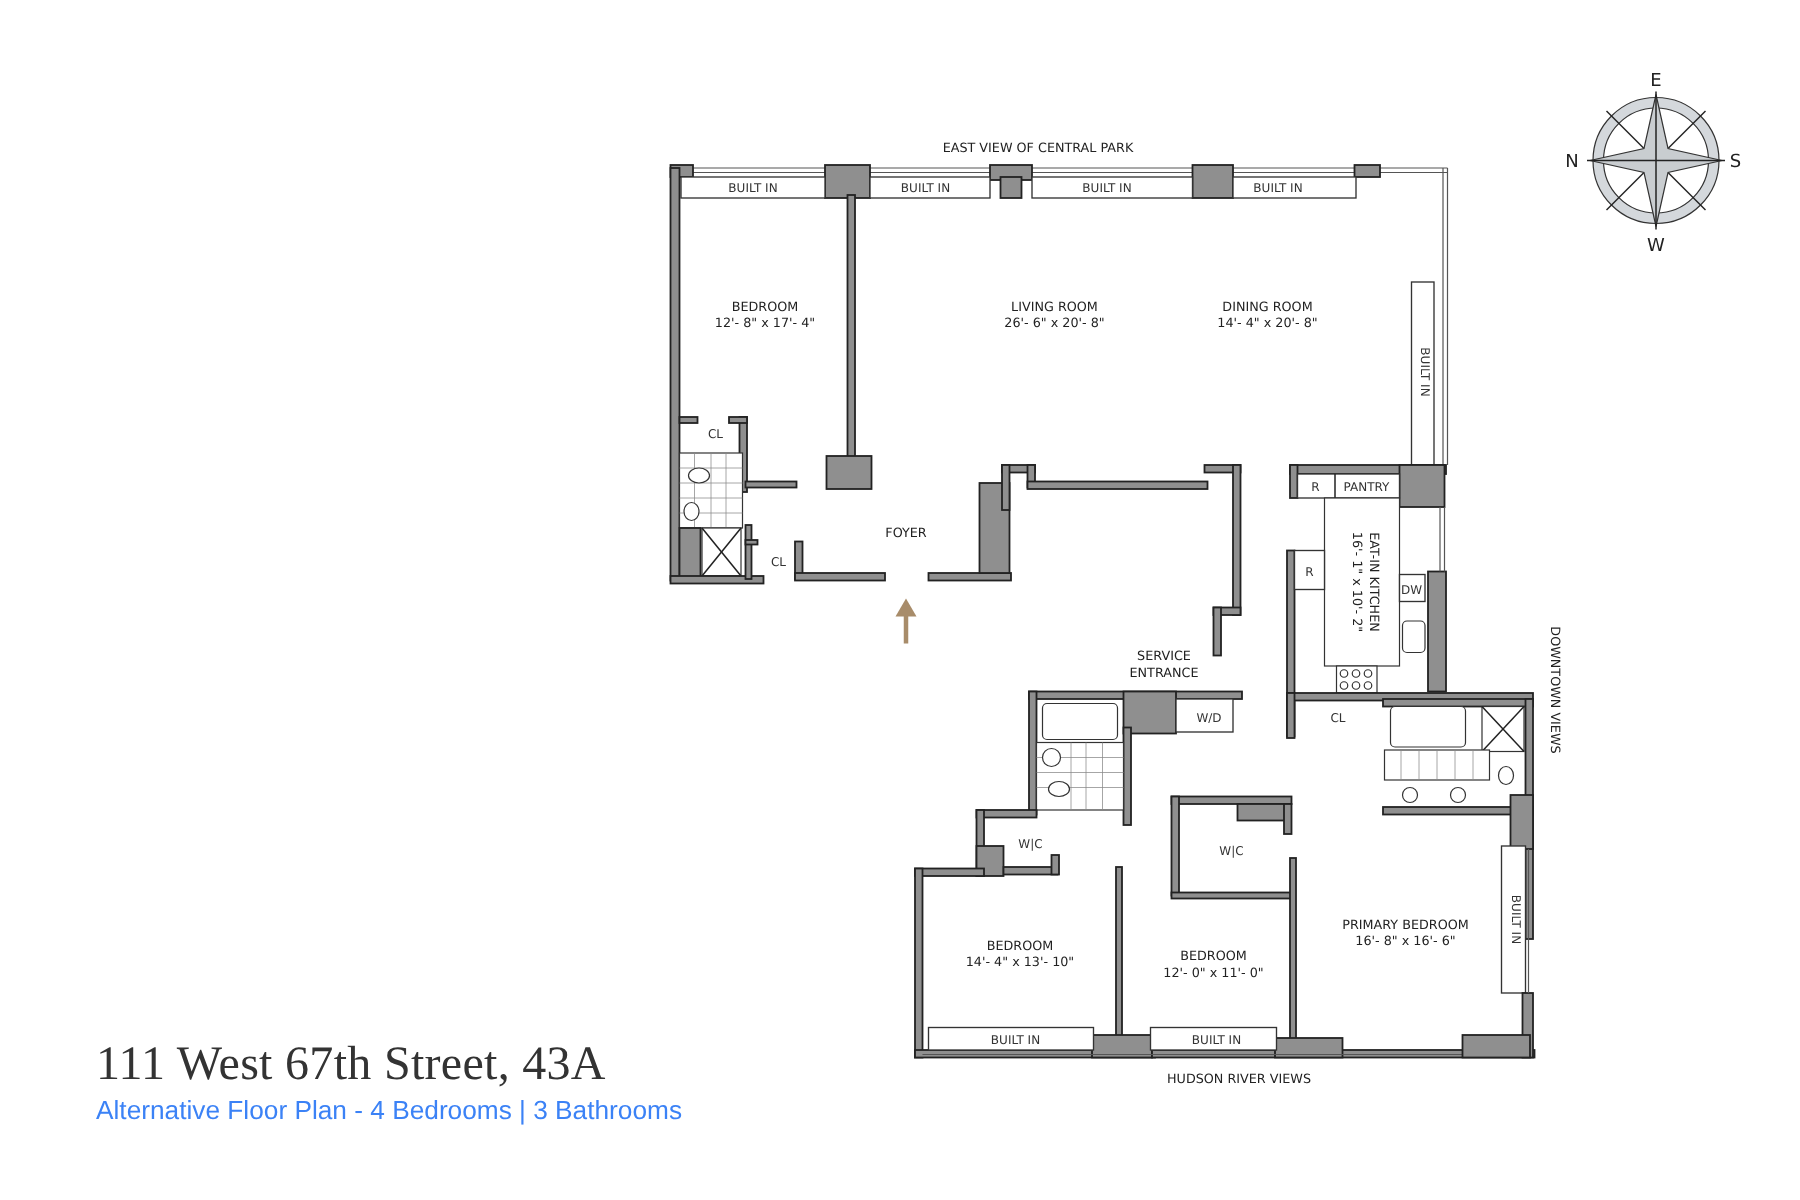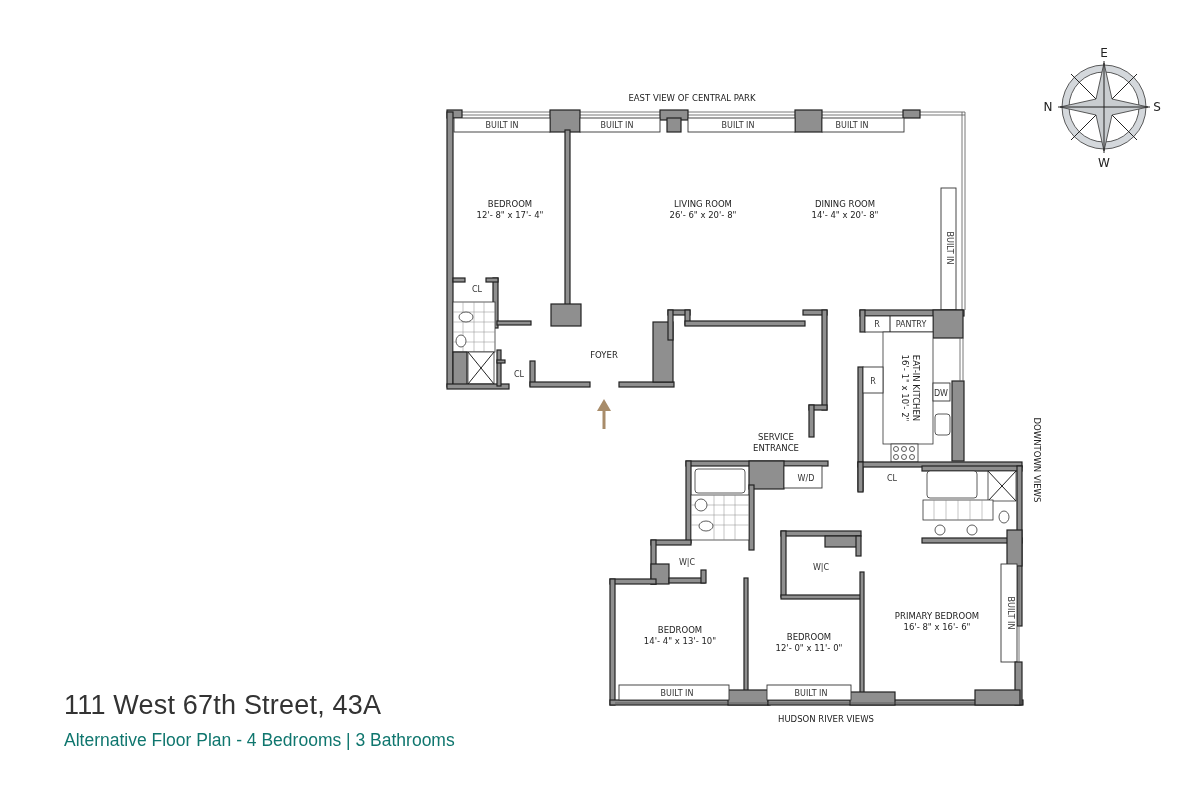--- a/index.html
+++ b/index.html
@@ -7,22 +7,22 @@
   #plan { position: absolute; left: 0; top: 0; width: 1200px; height: 800px; }
   .lbl { font-family: "DejaVu Sans", sans-serif; fill: #222; font-size: 8.5px; }
   .lbl-sm { font-family: "DejaVu Sans", sans-serif; fill: #333; font-size: 8px; }
   .view { font-family: "DejaVu Sans", sans-serif; fill: #222; font-size: 8.5px; }
   .mass { fill: #8f8f8f; stroke: #222; stroke-width: 1.2; }
   .thin { fill: none; stroke: #222; stroke-width: 1; }
   .win { fill: none; stroke: #555; stroke-width: 0.8; }
   .builtin { fill: #ffffff; stroke: #333; stroke-width: 0.9; }
   .fix { fill: #ffffff; stroke: #333; stroke-width: 0.8; }
   .tile { stroke: #888; stroke-width: 0.5; fill: none; }
-  .title { position: absolute; left: 64px; top: 690px; font-family: Liberation Sans, sans-serif; font-size: 27px; color: #333; letter-spacing: 0.2px; font-weight: 300; }
-  .subtitle { position: absolute; left: 64px; top: 730px; font-family: "Liberation Sans", sans-serif; font-size: 17.5px; color: #0f766e; }
+  .title { position: absolute; left: 64px; top: 690px; font-family: Liberation Serif, serif; font-size: 32px; color: #333; letter-spacing: 0.2px; font-weight: 300; }
+  .subtitle { position: absolute; left: 64px; top: 730px; font-family: "Liberation Sans", sans-serif; font-size: 17.5px; color: #3b82f6; }
 </style>
 </head>
 <body>
 
 <svg id="plan" viewBox="0 0 1200 800" xmlns="http://www.w3.org/2000/svg">
 
   <text class="view" x="692" y="101" text-anchor="middle">EAST VIEW OF CENTRAL PARK</text>
   <text class="view" x="826" y="722" text-anchor="middle">HUDSON RIVER VIEWS</text>
   <text class="view" x="0" y="0" text-anchor="middle" transform="translate(1034,460) rotate(90)">DOWNTOWN VIEWS</text>
 

